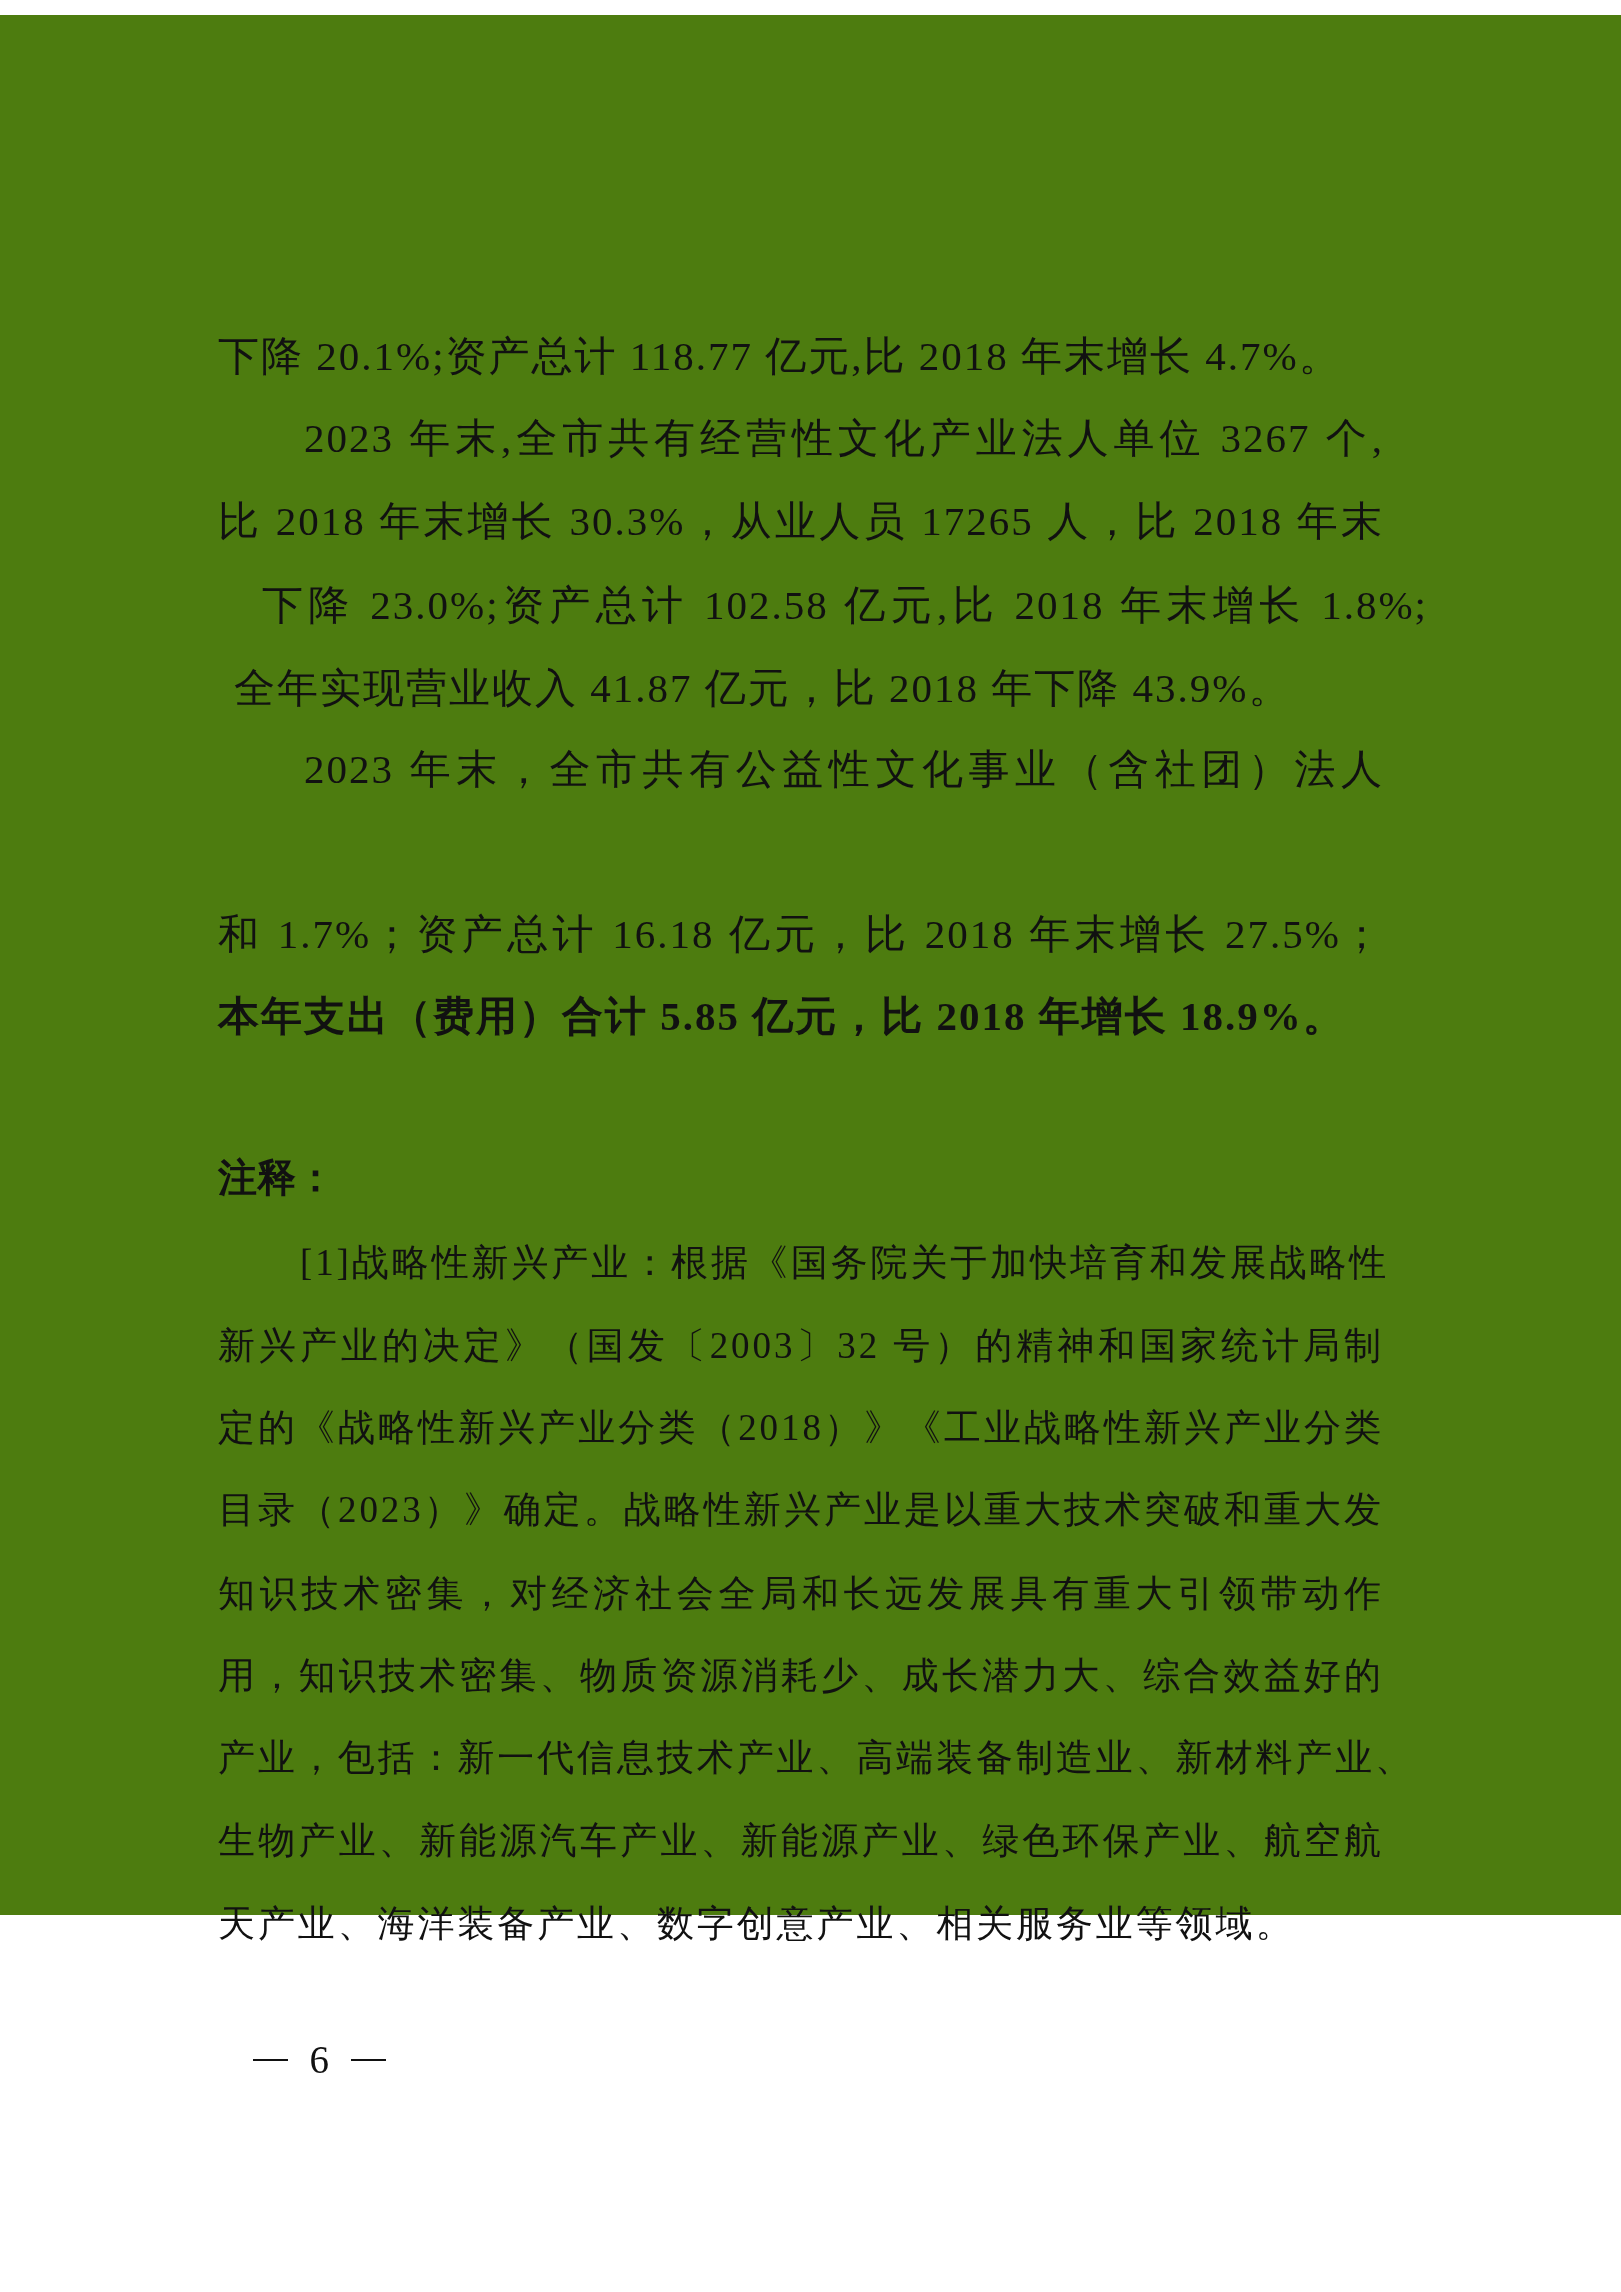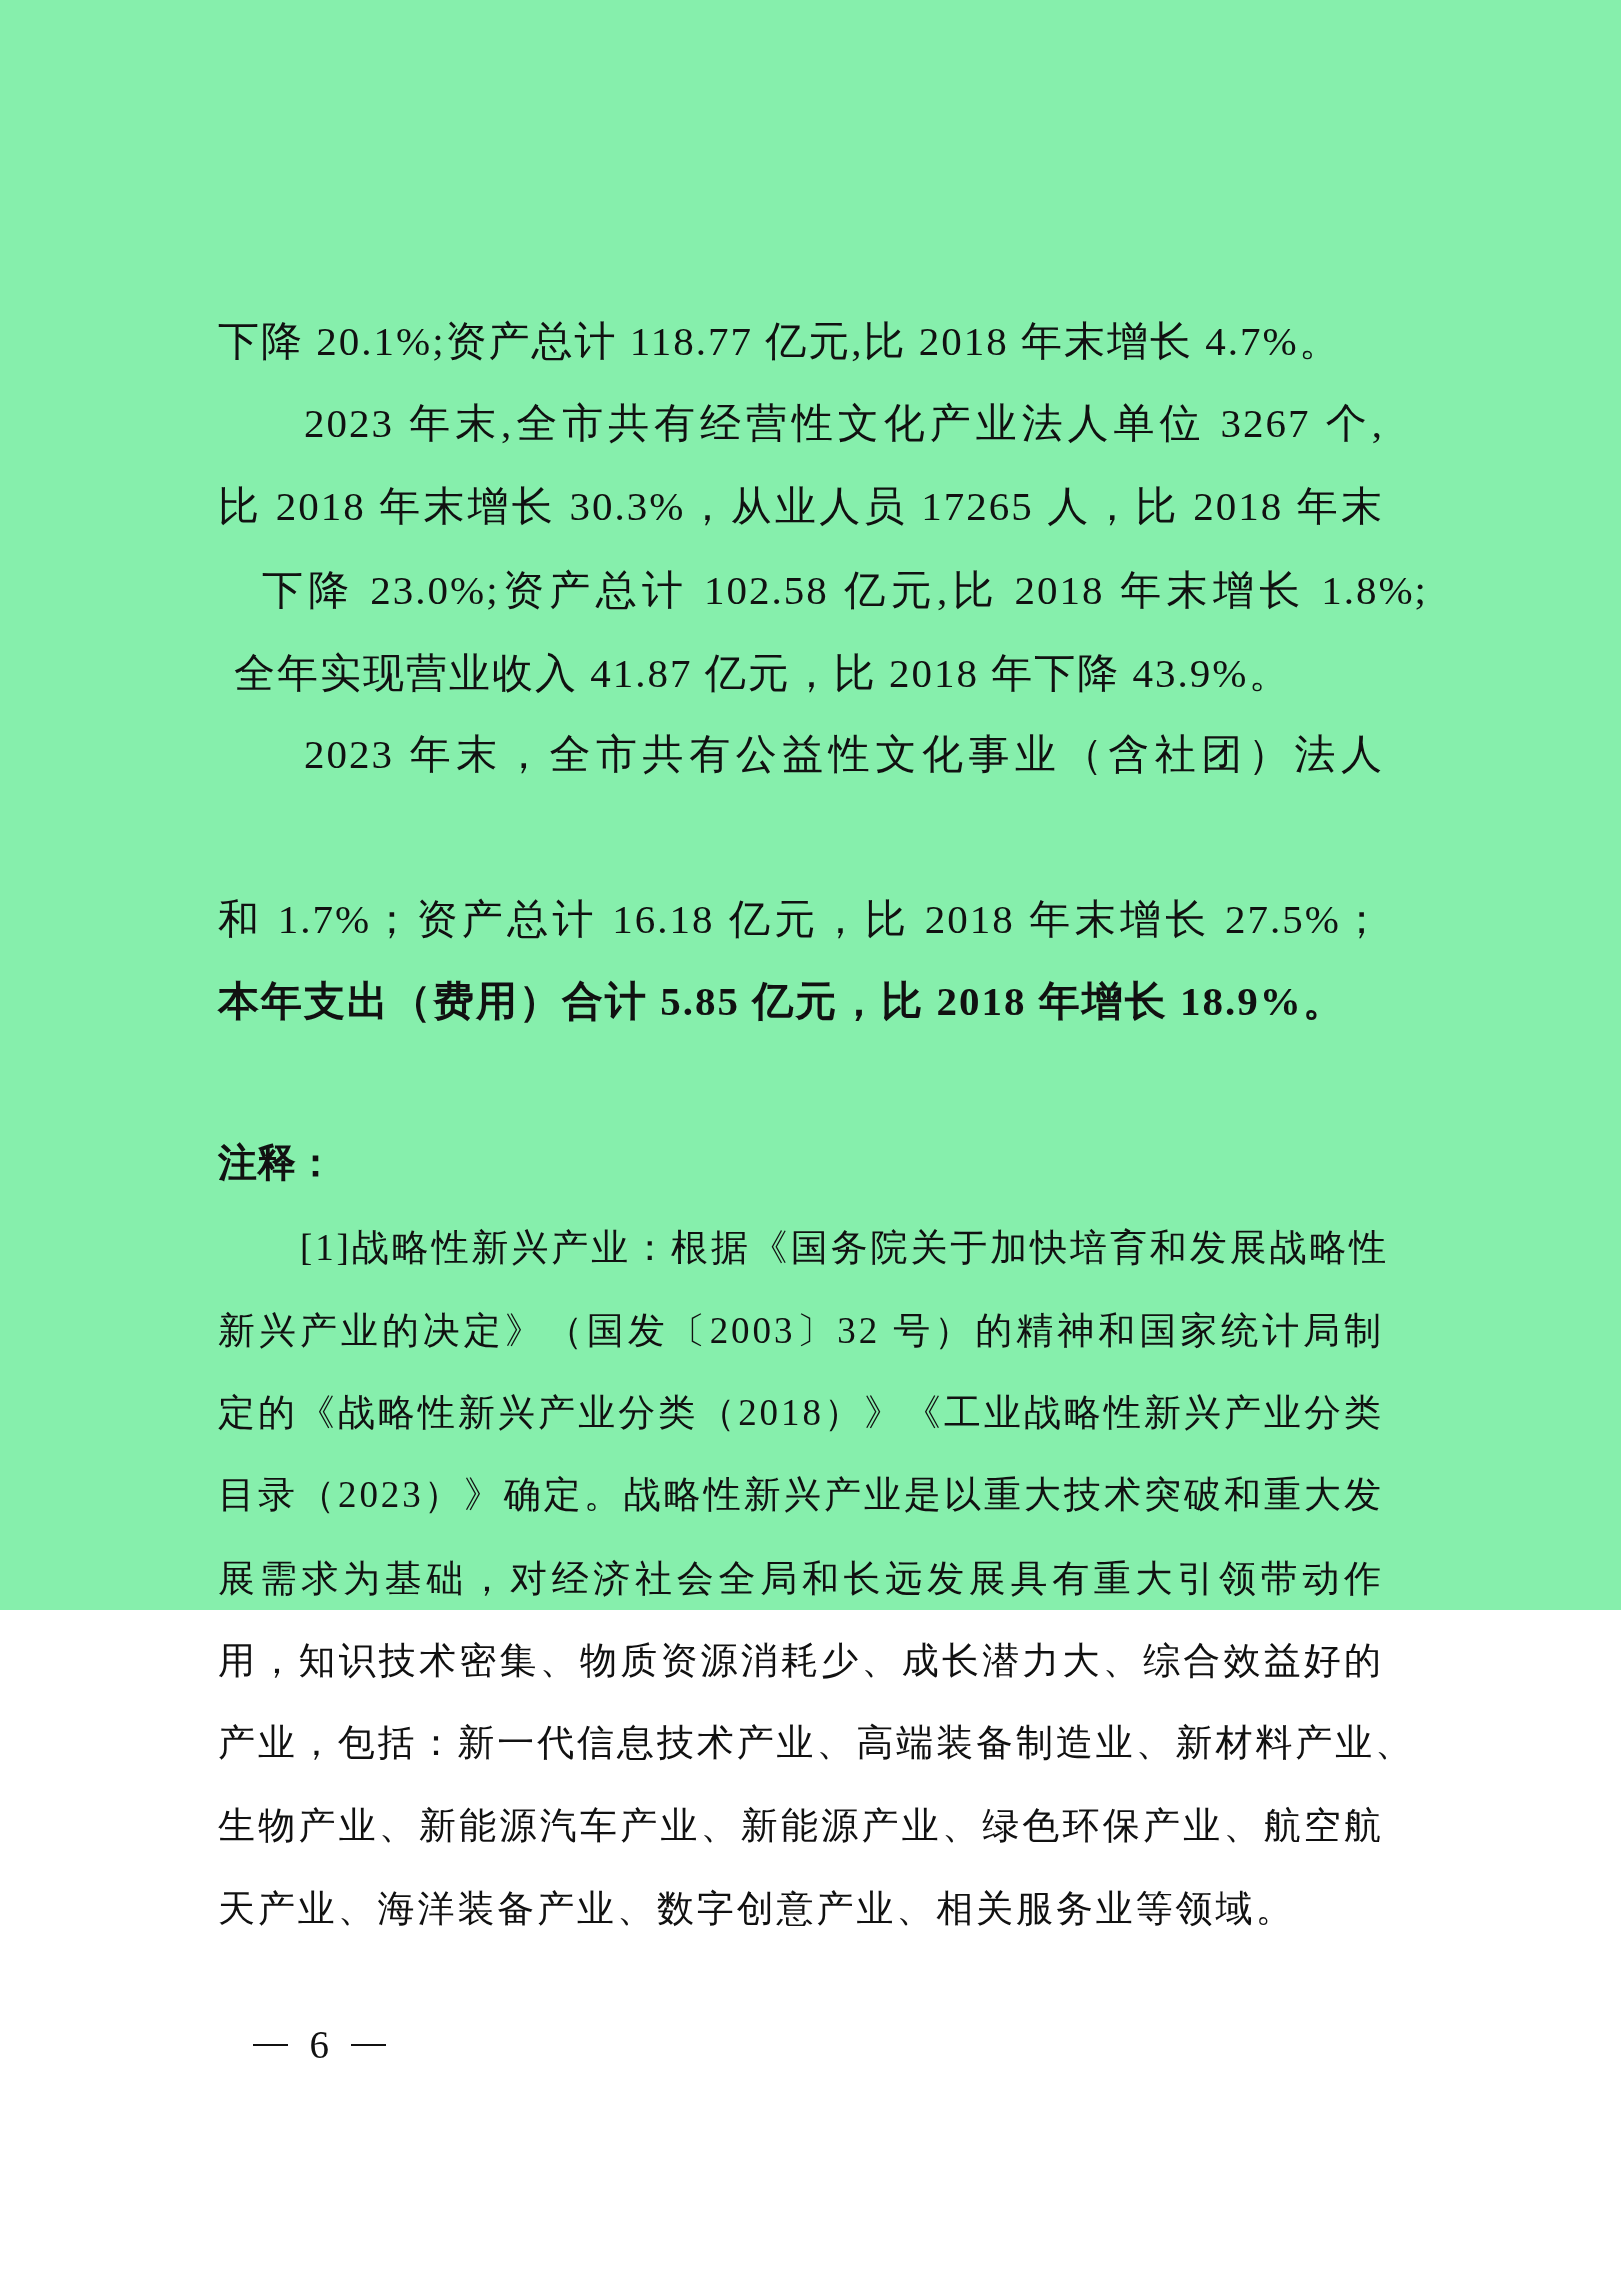--- a/index.html
+++ b/index.html
@@ -1,18 +1,18 @@
 <!DOCTYPE html>
 <html><head>
 <meta charset="utf-8">
 <style>
   html, body { margin: 0; padding: 0; background: #ffffff; }
   body { width: 1621px; height: 2293px; position: relative; overflow: hidden;
          font-family: "Liberation Serif", "DejaVu Serif", serif; color: #111111; }
-  .page { position: absolute; left: 0; top: 0; width: 1621px; height: 1610px; background: #86efac; }
+  .page { position: absolute; left: 0; top: 15px; width: 1621px; height: 1900px; background: #4d7c0f; }
   .line { position: absolute; left: 218px; width: 1166px; height: 59px; line-height: 59px;
           white-space: nowrap; text-align: justify; text-align-last: justify; }
   .body-line { font-size: 41px; letter-spacing: 2px; }
   .indent { left: 304px; width: 1080px; }
   .note-heading { position: absolute; left: 218px; font-family: "DejaVu Sans", "Liberation Sans", sans-serif;
                   font-size: 39px; font-weight: bold; line-height: 59px; height: 59px; }
   .note-line { font-size: 37px; letter-spacing: 2.9px; }
   .note-indent { left: 300px; width: 1084px; }
   .last { text-align-last: left; width: auto; }
   .page-number { position: absolute; left: 253px; top: 2017px; height: 55px; line-height: 55px;
@@ -34,21 +34,21 @@
   <div class="line body-line indent" style="top:725px;">2023 年末，全市共有公益性文化事业（含社团）法人</div>
   <div class="line body-line" style="top:890px;">和 1.7%；资产总计 16.18 亿元，比 2018 年末增长 27.5%；</div>
   <div class="line body-line last" style="top:972px;font-weight:bold;">本年支出（费用）合计 5.85 亿元，比 2018 年增长 18.9%。</div>
 
   <div class="note-heading" style="top:1133px;">注释：</div>
 
   <div class="line note-line note-indent" style="top:1218px;">[1]战略性新兴产业：根据《国务院关于加快培育和发展战略性</div>
   <div class="line note-line" style="top:1301px;">新兴产业的决定》（国发〔2003〕32 号）的精神和国家统计局制</div>
   <div class="line note-line" style="top:1383px;">定的《战略性新兴产业分类（2018）》《工业战略性新兴产业分类</div>
   <div class="line note-line" style="top:1465px;">目录（2023）》确定。战略性新兴产业是以重大技术突破和重大发</div>
-  <div class="line note-line" style="top:1549px;">展需求为基础，对经济社会全局和长远发展具有重大引领带动作</div>
+  <div class="line note-line" style="top:1549px;">知识技术密集，对经济社会全局和长远发展具有重大引领带动作</div>
   <div class="line note-line" style="top:1631px;">用，知识技术密集、物质资源消耗少、成长潜力大、综合效益好的</div>
   <div class="line note-line" style="top:1713px;">产业，包括：新一代信息技术产业、高端装备制造业、新材料产业、</div>
   <div class="line note-line" style="top:1796px;">生物产业、新能源汽车产业、新能源产业、绿色环保产业、航空航</div>
   <div class="line note-line last" style="top:1879px;">天产业、海洋装备产业、数字创意产业、相关服务业等领域。</div>
 
   <div class="page-number">
     <span class="dash"></span>
     <span>6</span>
     <span class="dash"></span>
   </div>

